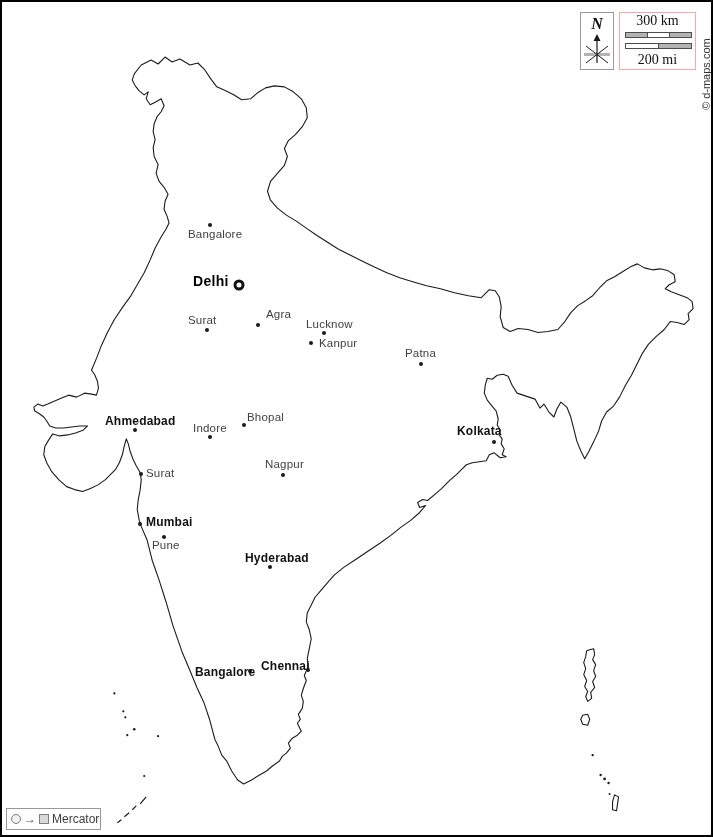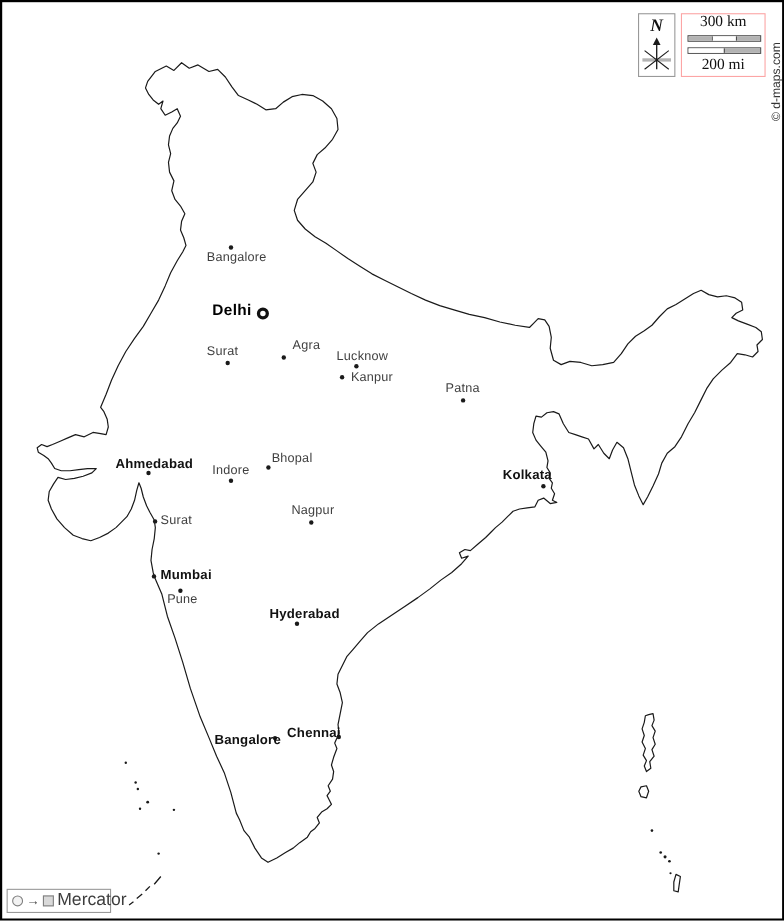--- a/index.html
+++ b/index.html
@@ -79,21 +79,21 @@
   }
   .proj-circle{
     width:10px;height:10px;border:1.5px solid #808080;border-radius:50%;
     background:#f2f2f2;box-sizing:border-box;flex:none;
   }
   .proj-arrow{color:#4d4d4d;font-size:12px;line-height:1;flex:none;}
   .proj-square{
     width:10px;height:10px;border:1.5px solid #808080;background:#d9d9d9;
     box-sizing:border-box;flex:none;
   }
-  .proj-label{font-size:16px;color:#3d3d3d;}
+  .proj-label{font-size:12px;color:#3d3d3d;}
 </style>
 </head>
 <body>
 
 <div class="map-frame">
 
   <svg class="map-svg" viewBox="0 0 713 837">
     <g fill="#ffffff" stroke="#1a1a1a" stroke-width="1.1" stroke-linejoin="round">
       <path d="
         M133,72 L140,63 150,58 157,62 164,55 171,60 179,57 189,63 197,61 204,68

